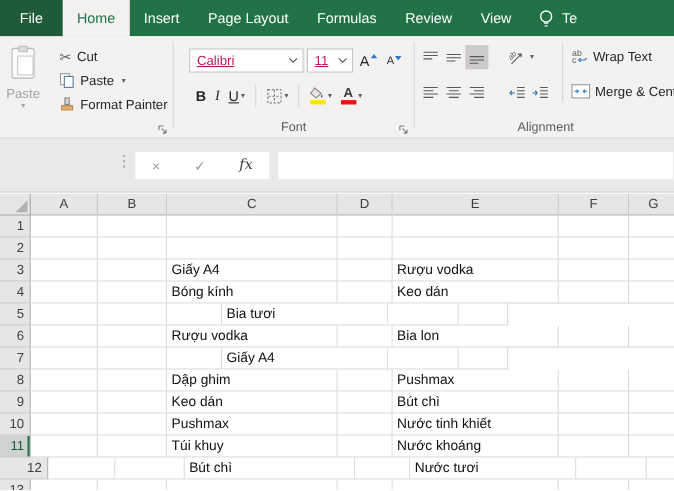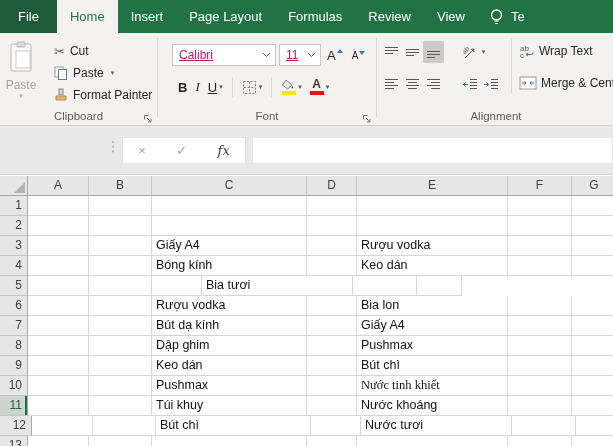--- a/index.html
+++ b/index.html
@@ -143,21 +143,20 @@
           <span class="dd">▾</span>
         </div>
         <div class="rrow">
           <svg width="14" height="14" viewBox="0 0 14 14">
               <rect x="5" y="1" width="4" height="6" fill="#d6d4d2" stroke="#8a8886"></rect>
               <path d="M2 8 h10 v4 h-10 z" fill="#e8b06c" stroke="#b98d4f"></path>
             </svg>
           <span>Format Painter</span>
         </div>
       </div>
-      <div class="glabel">Clipboard</div>
       <div class="launcher">
         <svg width="11" height="11" viewBox="0 0 11 11">
             <path d="M2.5 2.5 h4 M2.5 2.5 v4" stroke="#797775" fill="none"></path>
             <path d="M5 5 L9 9 M9 9 h-3 M9 9 v-3" stroke="#797775" fill="none"></path>
           </svg>
       </div>
     </div>
 
     <div class="vsep"></div>
 
@@ -387,21 +386,20 @@
         <div class="cell" style="width: 155px;">Rượu vodka</div>
         <div class="cell" style="width: 50px;"></div>
         <div class="cell" style="width: 151px;">Bia lon</div>
         <div class="cell" style="width: 64px;"></div>
         <div class="cell" style="width: 45px;"></div>
       </div>
       <div class="g-row">
         <div class="rowh" style="width: 28px;">7</div>
         <div class="cell" style="width: 61px;"></div>
         <div class="cell" style="width: 63px;"></div>
-        <div class="cell" style="width: 155px;">Bút dạ kính</div>
         <div class="cell" style="width: 50px;"></div>
         <div class="cell" style="width: 151px;">Giấy A4</div>
         <div class="cell" style="width: 64px;"></div>
         <div class="cell" style="width: 45px;"></div>
       </div>
       <div class="g-row">
         <div class="rowh" style="width: 28px;">8</div>
         <div class="cell" style="width: 61px;"></div>
         <div class="cell" style="width: 63px;"></div>
         <div class="cell" style="width: 155px;">Dập ghim</div>
@@ -419,36 +417,36 @@
         <div class="cell" style="width: 151px;">Bút chì</div>
         <div class="cell" style="width: 64px;"></div>
         <div class="cell" style="width: 45px;"></div>
       </div>
       <div class="g-row">
         <div class="rowh" style="width: 28px;">10</div>
         <div class="cell" style="width: 61px;"></div>
         <div class="cell" style="width: 63px;"></div>
         <div class="cell" style="width: 155px;">Pushmax</div>
         <div class="cell" style="width: 50px;"></div>
-        <div class="cell" style="width: 151px; font-family: Liberation Serif, serif;">Nước tinh khiết</div>
+        <div class="cell" style="width: 151px;">Nước tinh khiết</div>
         <div class="cell" style="width: 64px;"></div>
         <div class="cell" style="width: 45px;"></div>
       </div>
       <div class="g-row">
         <div class="rowh sel" style="width: 28px;">11</div>
         <div class="cell" style="width: 61px;"></div>
         <div class="cell" style="width: 63px;"></div>
         <div class="cell" style="width: 155px;">Túi khuy</div>
         <div class="cell" style="width: 50px;"></div>
         <div class="cell" style="width: 151px;">Nước khoáng</div>
         <div class="cell" style="width: 64px;"></div>
         <div class="cell" style="width: 45px;"></div>
       </div>
       <div class="g-row">
-        <div class="rowh" style="width: 32px;">12</div>
+        <div class="rowh" style="width: 44px;">12</div>
         <div class="cell" style="width: 61px;"></div>
         <div class="cell" style="width: 63px;"></div>
         <div class="cell" style="width: 155px;">Bút chì</div>
         <div class="cell" style="width: 50px;"></div>
         <div class="cell" style="width: 151px;">Nước tươi</div>
         <div class="cell" style="width: 64px;"></div>
         <div class="cell" style="width: 45px;"></div>
       </div>
       <div class="g-row">
         <div class="rowh" style="width: 28px;">13</div>

